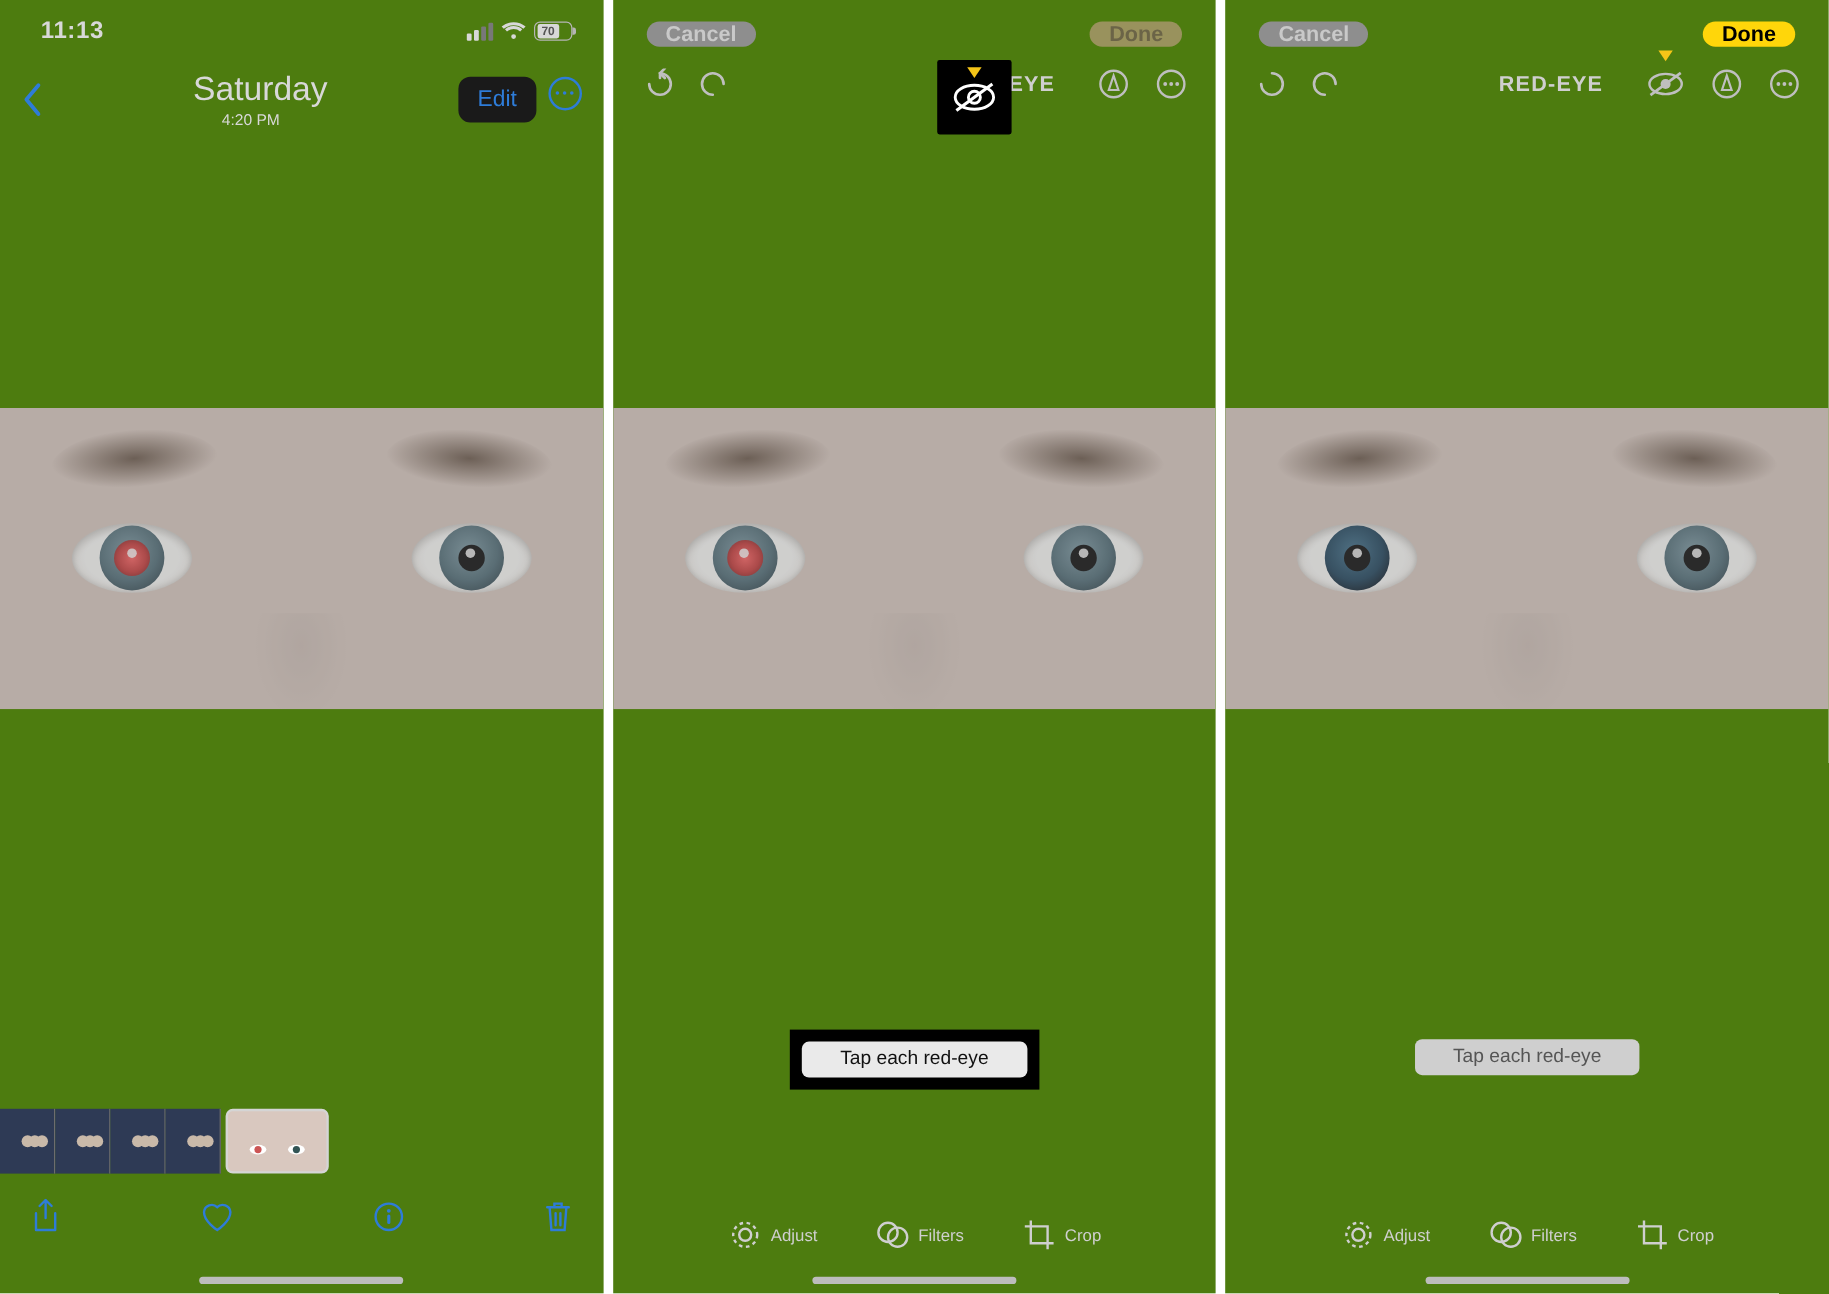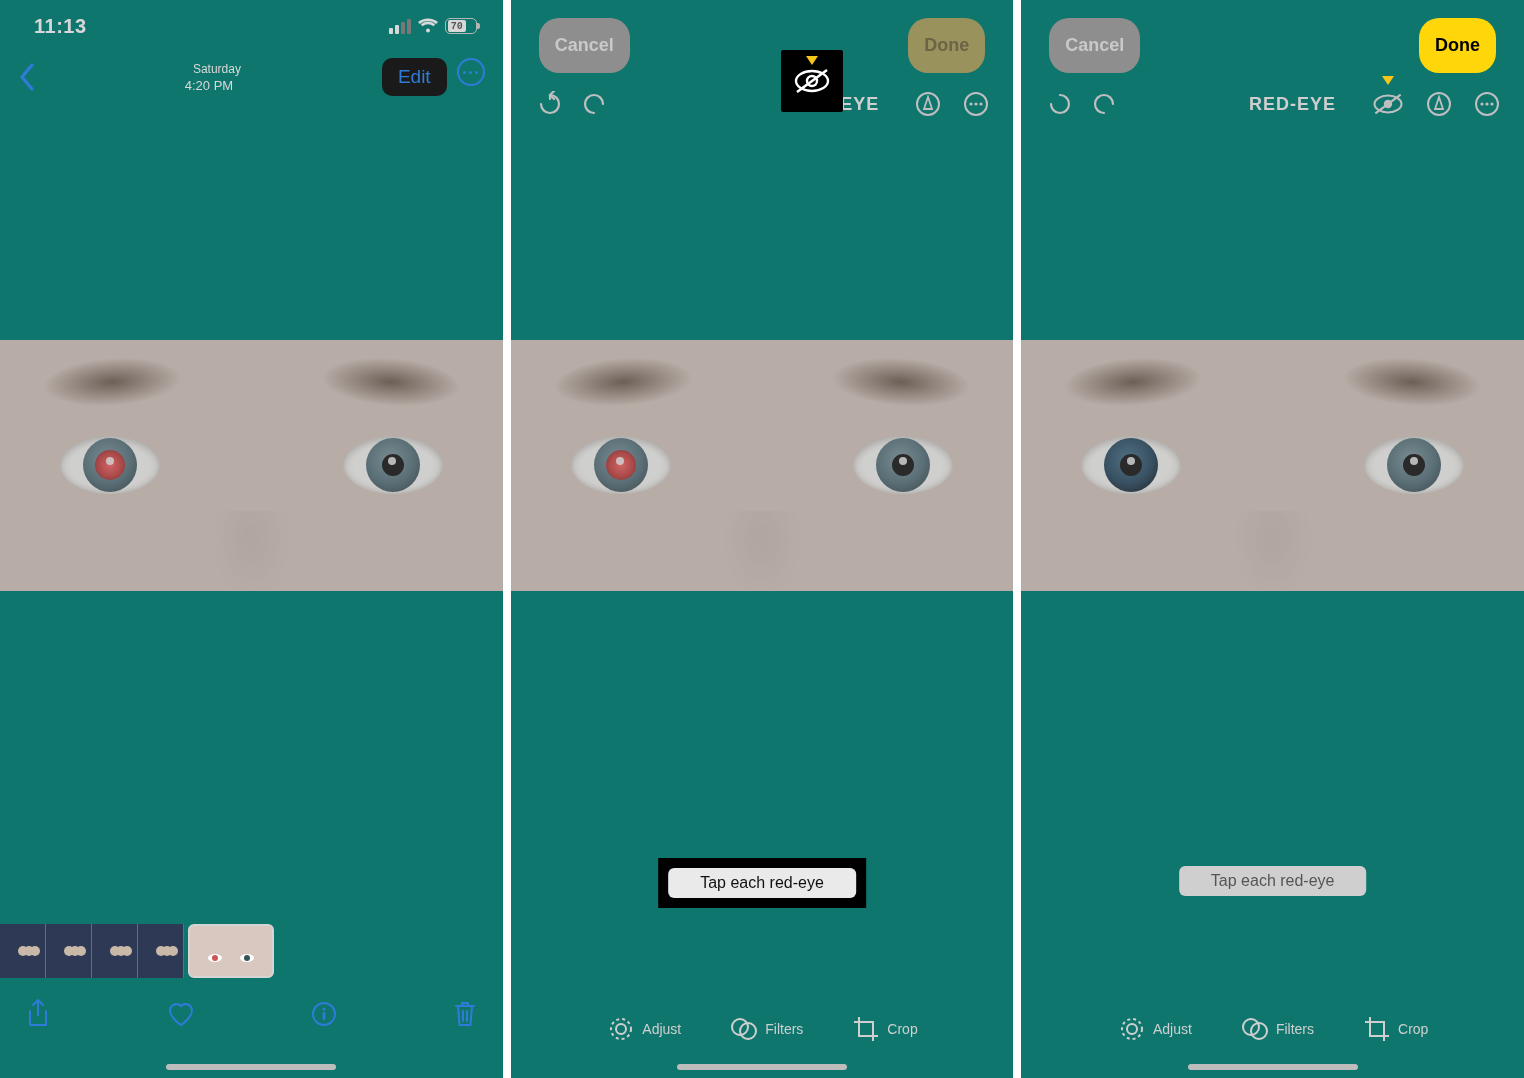--- a/index.html
+++ b/index.html
@@ -8,21 +8,21 @@
     font-family: -apple-system, "SF Pro Text", "Helvetica Neue", Arial, sans-serif;
     display: flex;
     gap: 8px;
     width: 1524px;
     height: 1078px;
   }
   .phone {
     position: relative;
     flex: 1;
     height: 100%;
-    background: #0f766e;
+    background: #4d7c0f;
     overflow: hidden;
   }
 
   
   .statusbar {
     display: flex;
     align-items: center;
     justify-content: space-between;
     height: 52px;
     padding: 0 26px 0 34px;
@@ -37,49 +37,49 @@
   .sig-bars span:nth-child(3){height:12px;background:#787878;}
   .sig-bars span:nth-child(4){height:15px;background:#787878;}
   .wifi-icon svg, .battery svg { display:block; }
   .battery {
     display: flex; align-items: center; gap: 2px;
     border: 1.5px solid #b5b5b5; border-radius: 5px; padding: 1px 2px; width: 32px; height: 16px; position: relative;
   }
   .battery::after{
     content:""; position:absolute; right:-4px; top:4px; width:3px; height:6px; background:#b5b5b5; border-radius: 0 2px 2px 0;
   }
-  .battery-fill{ background:#d8d8d8; height:100%; width:70%; border-radius:2px; display:flex; align-items:center; justify-content:center; font-size:10px; font-weight:700; color:#545454;font-family:Liberation Mono, monospace;}
+  .battery-fill{ background:#d8d8d8; height:100%; width:70%; border-radius:2px; display:flex; align-items:center; justify-content:center; font-size:10px; font-weight:700; color:#545454;}
   
   
   .nav1 {
     display:flex; align-items:center; justify-content:space-between;
     padding: 6px 18px 12px 18px;
   }
   .back-chev svg { display:block; }
   .nav1-center { text-align:center; color:#d8d8d8; }
-  .nav1-title { font-size:12px; font-weight:500;margin-left:16px; }
+  .nav1-title { font-size:28px; font-weight:500;margin-left:16px; }
   .nav1-sub { font-size:13px; margin-top:2px; }
   .nav1-right { display:flex; gap:10px; }
   .edit-btn {
     background:#1a1a1a; color:#2e7cd8; font-size:19px; font-weight:500;
     padding: 8px 16px; border-radius:10px;
   }
   .more-circ {
     width:28px; height:28px; border:2px solid #2e7cd8; border-radius:50%;
     display:flex; align-items:center; justify-content:center; gap:3px;
   }
   .more-circ span{width:3px;height:3px;background:#2e7cd8;border-radius:50%;}
 
   
   .editbar {
     display:flex; align-items:center; justify-content:space-between;
     padding: 18px 28px 0 28px;
   }
   .pill {
-    padding: 17px 16px; border-radius: 20px; font-size:18px; font-weight:600;
+    padding: 0 16px; border-radius: 20px; font-size:18px; font-weight:600;
   }
   .pill.cancel { background:#8e8e8e; color:#c9c9c9; }
   .pill.done.dim { background:#99925d; color:#6b6447; }
   .pill.done.bright { background:#ffd60a; color:#000; }
 
   .edit-tools {
     display:flex; align-items:center; gap:22px; justify-content:flex-end;
     padding: 18px 24px 0 24px;
   }
   .tool-ic { color:#bfbfbf; display:flex; align-items:center; justify-content:center; }

